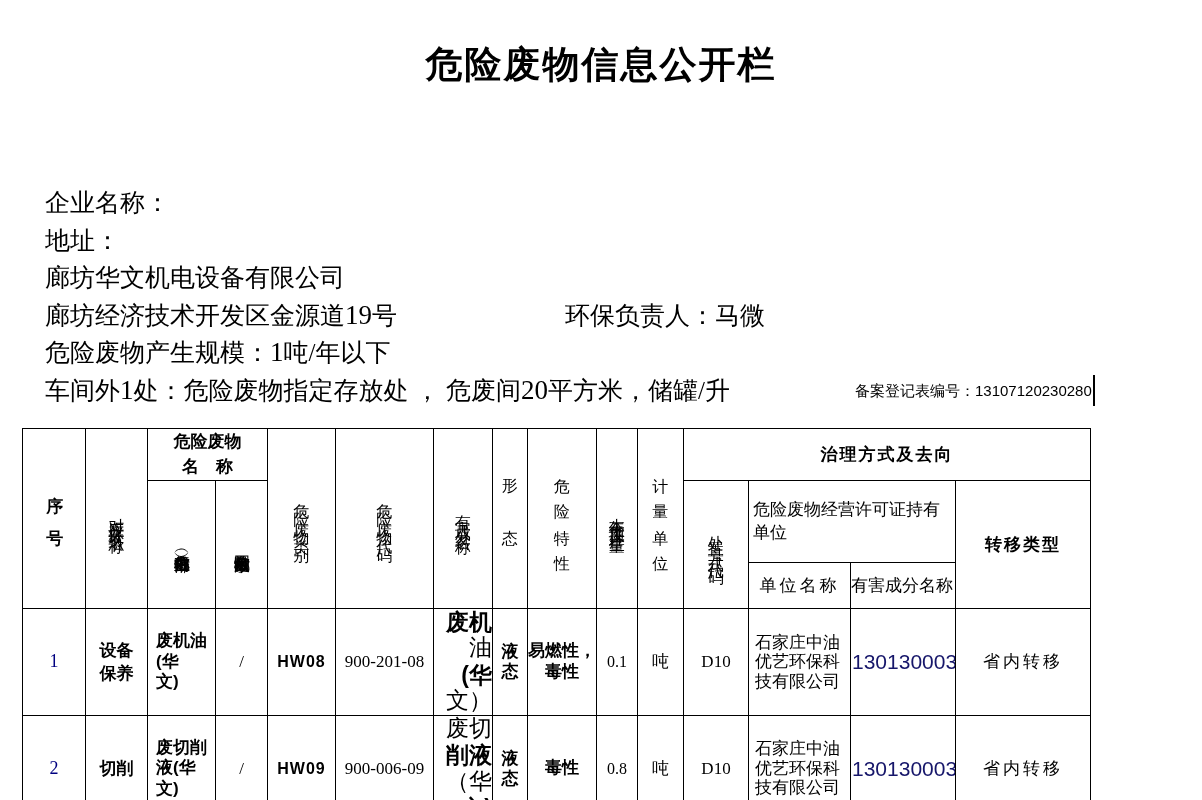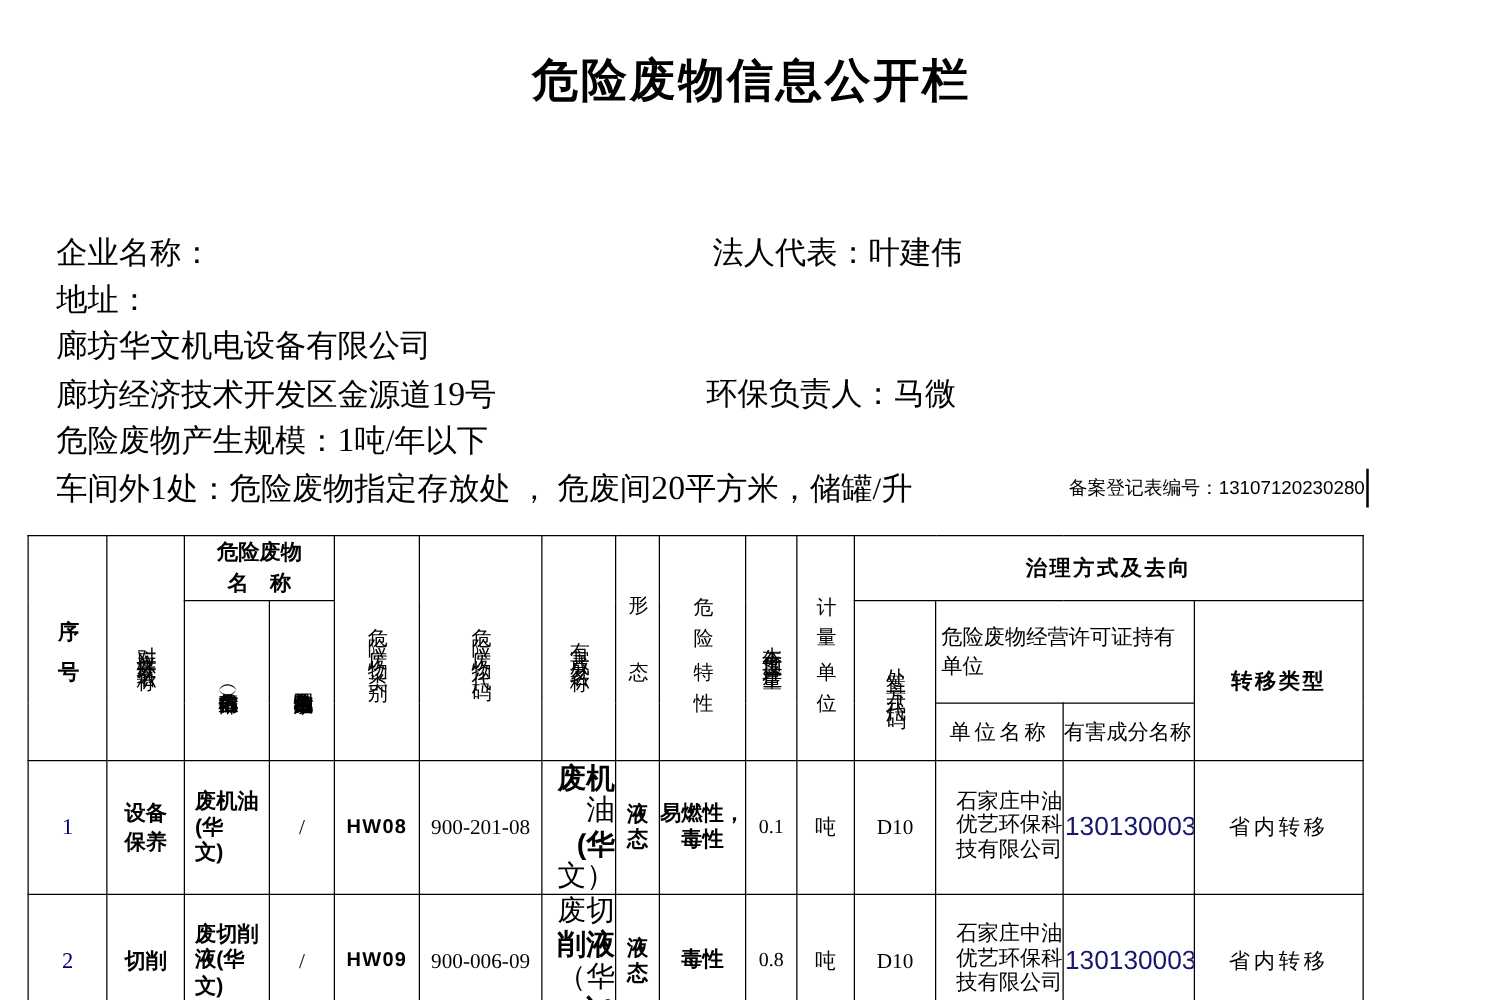--- a/index.html
+++ b/index.html
@@ -52,33 +52,32 @@
   
   .serial{color:#000080;font-size:18px;}
   .stage-c{font-size:17px;}
   .industry-c{text-align:left;padding-left:8px;line-height:1.2;font-size:17px;}
   .cat-c{font-size:16px;letter-spacing:1px;}
   .harm-c{text-align:right;padding-left:6px;line-height:1.15;font-size:23px;}
   .seg{display:block;}
   .form-c{line-height:1.15;padding:4px;}
   .haz-c{line-height:1.2;}
   .amt-c{font-size:16px;}
-  .unitname-c{text-align:left;padding-left:16px;line-height:1.15;font-size:17px;font-family:Liberation Mono, monospace;}
+  .unitname-c{text-align:left;padding-left:6px;line-height:1.15;font-size:17px;}
   .lic-c{font-family:"Liberation Sans", sans-serif;font-size:21px;color:#16166a;text-align:left;padding-left:1px;}
   .transfer-c{letter-spacing:3px;}
 </style>
 </head>
 <body>
 
 <div class="title">危险废物信息公开栏</div>
 
 <div class="info">
   <div class="line">
     <span>企业名称：</span>
-    <span class="rp1">法人代表：叶建伟</span>
   </div>
   <div class="line">
     <span>地址：</span>
   </div>
   <div class="line">
     <span>廊坊华文机电设备有限公司</span>
   </div>
   <div class="line">
     <span>廊坊经济技术开发区金源道</span><span class="num">19</span><span>号</span>
     <span class="rp4">环保负责人：马微</span>

